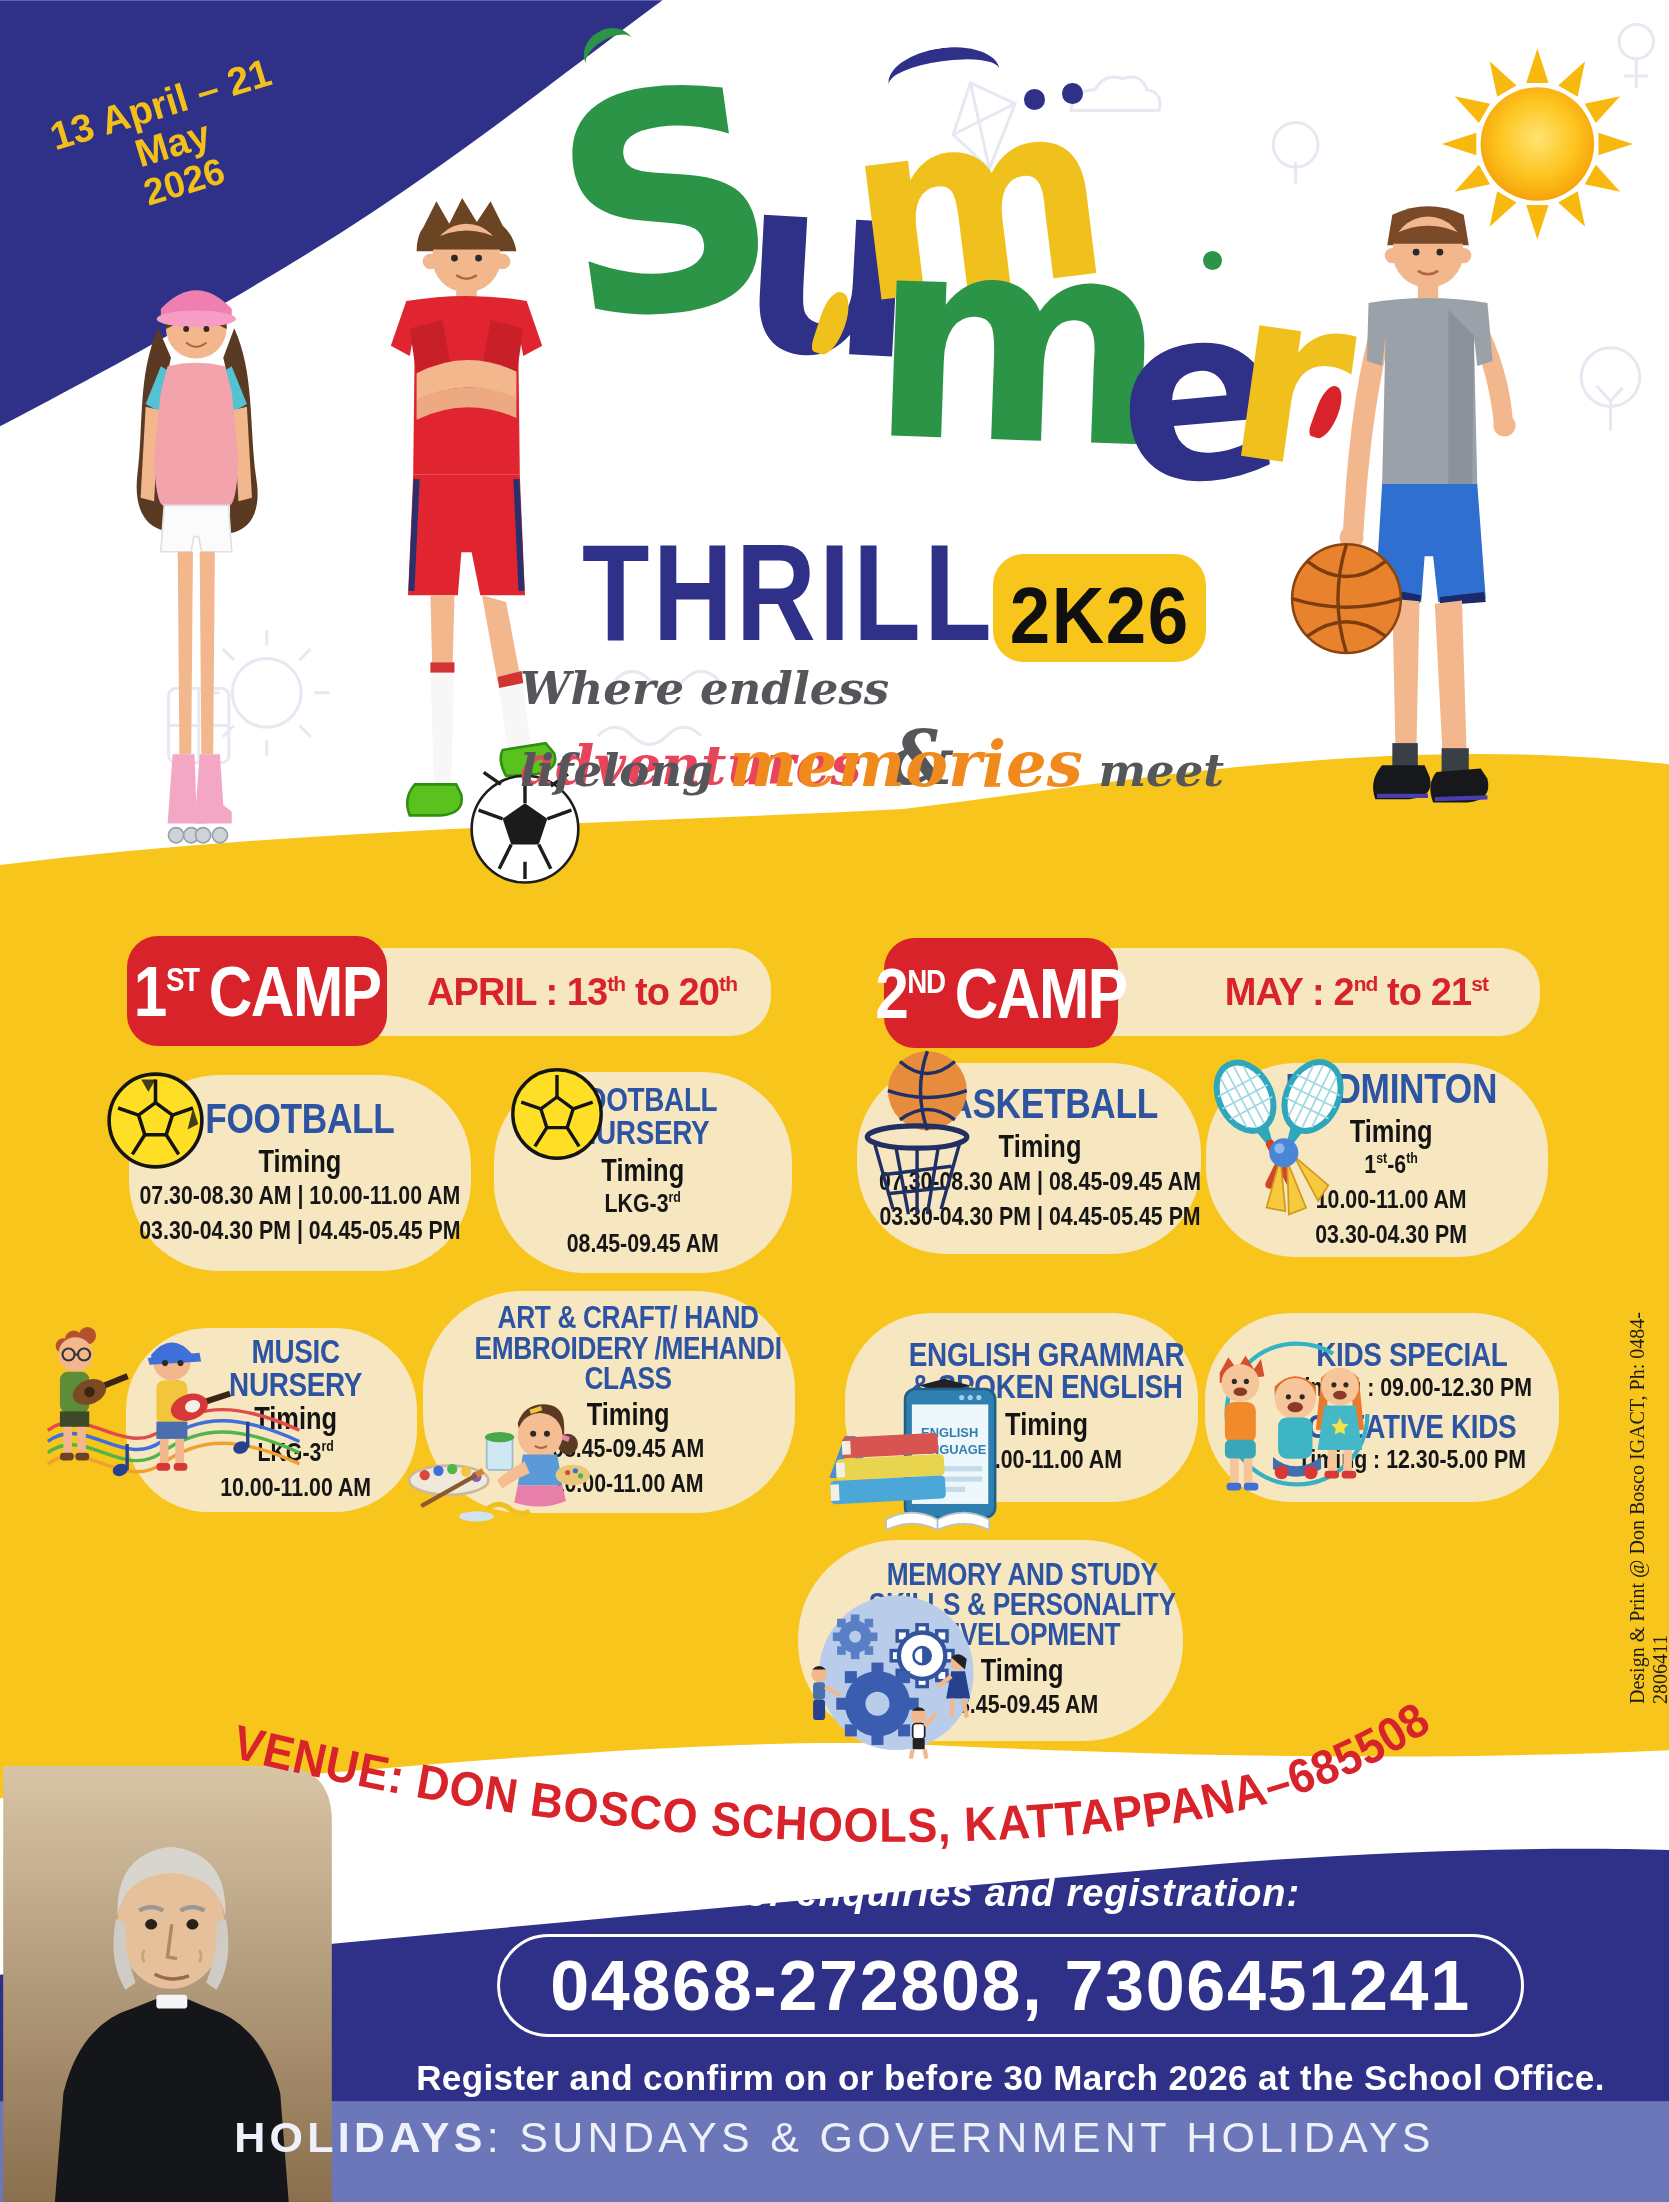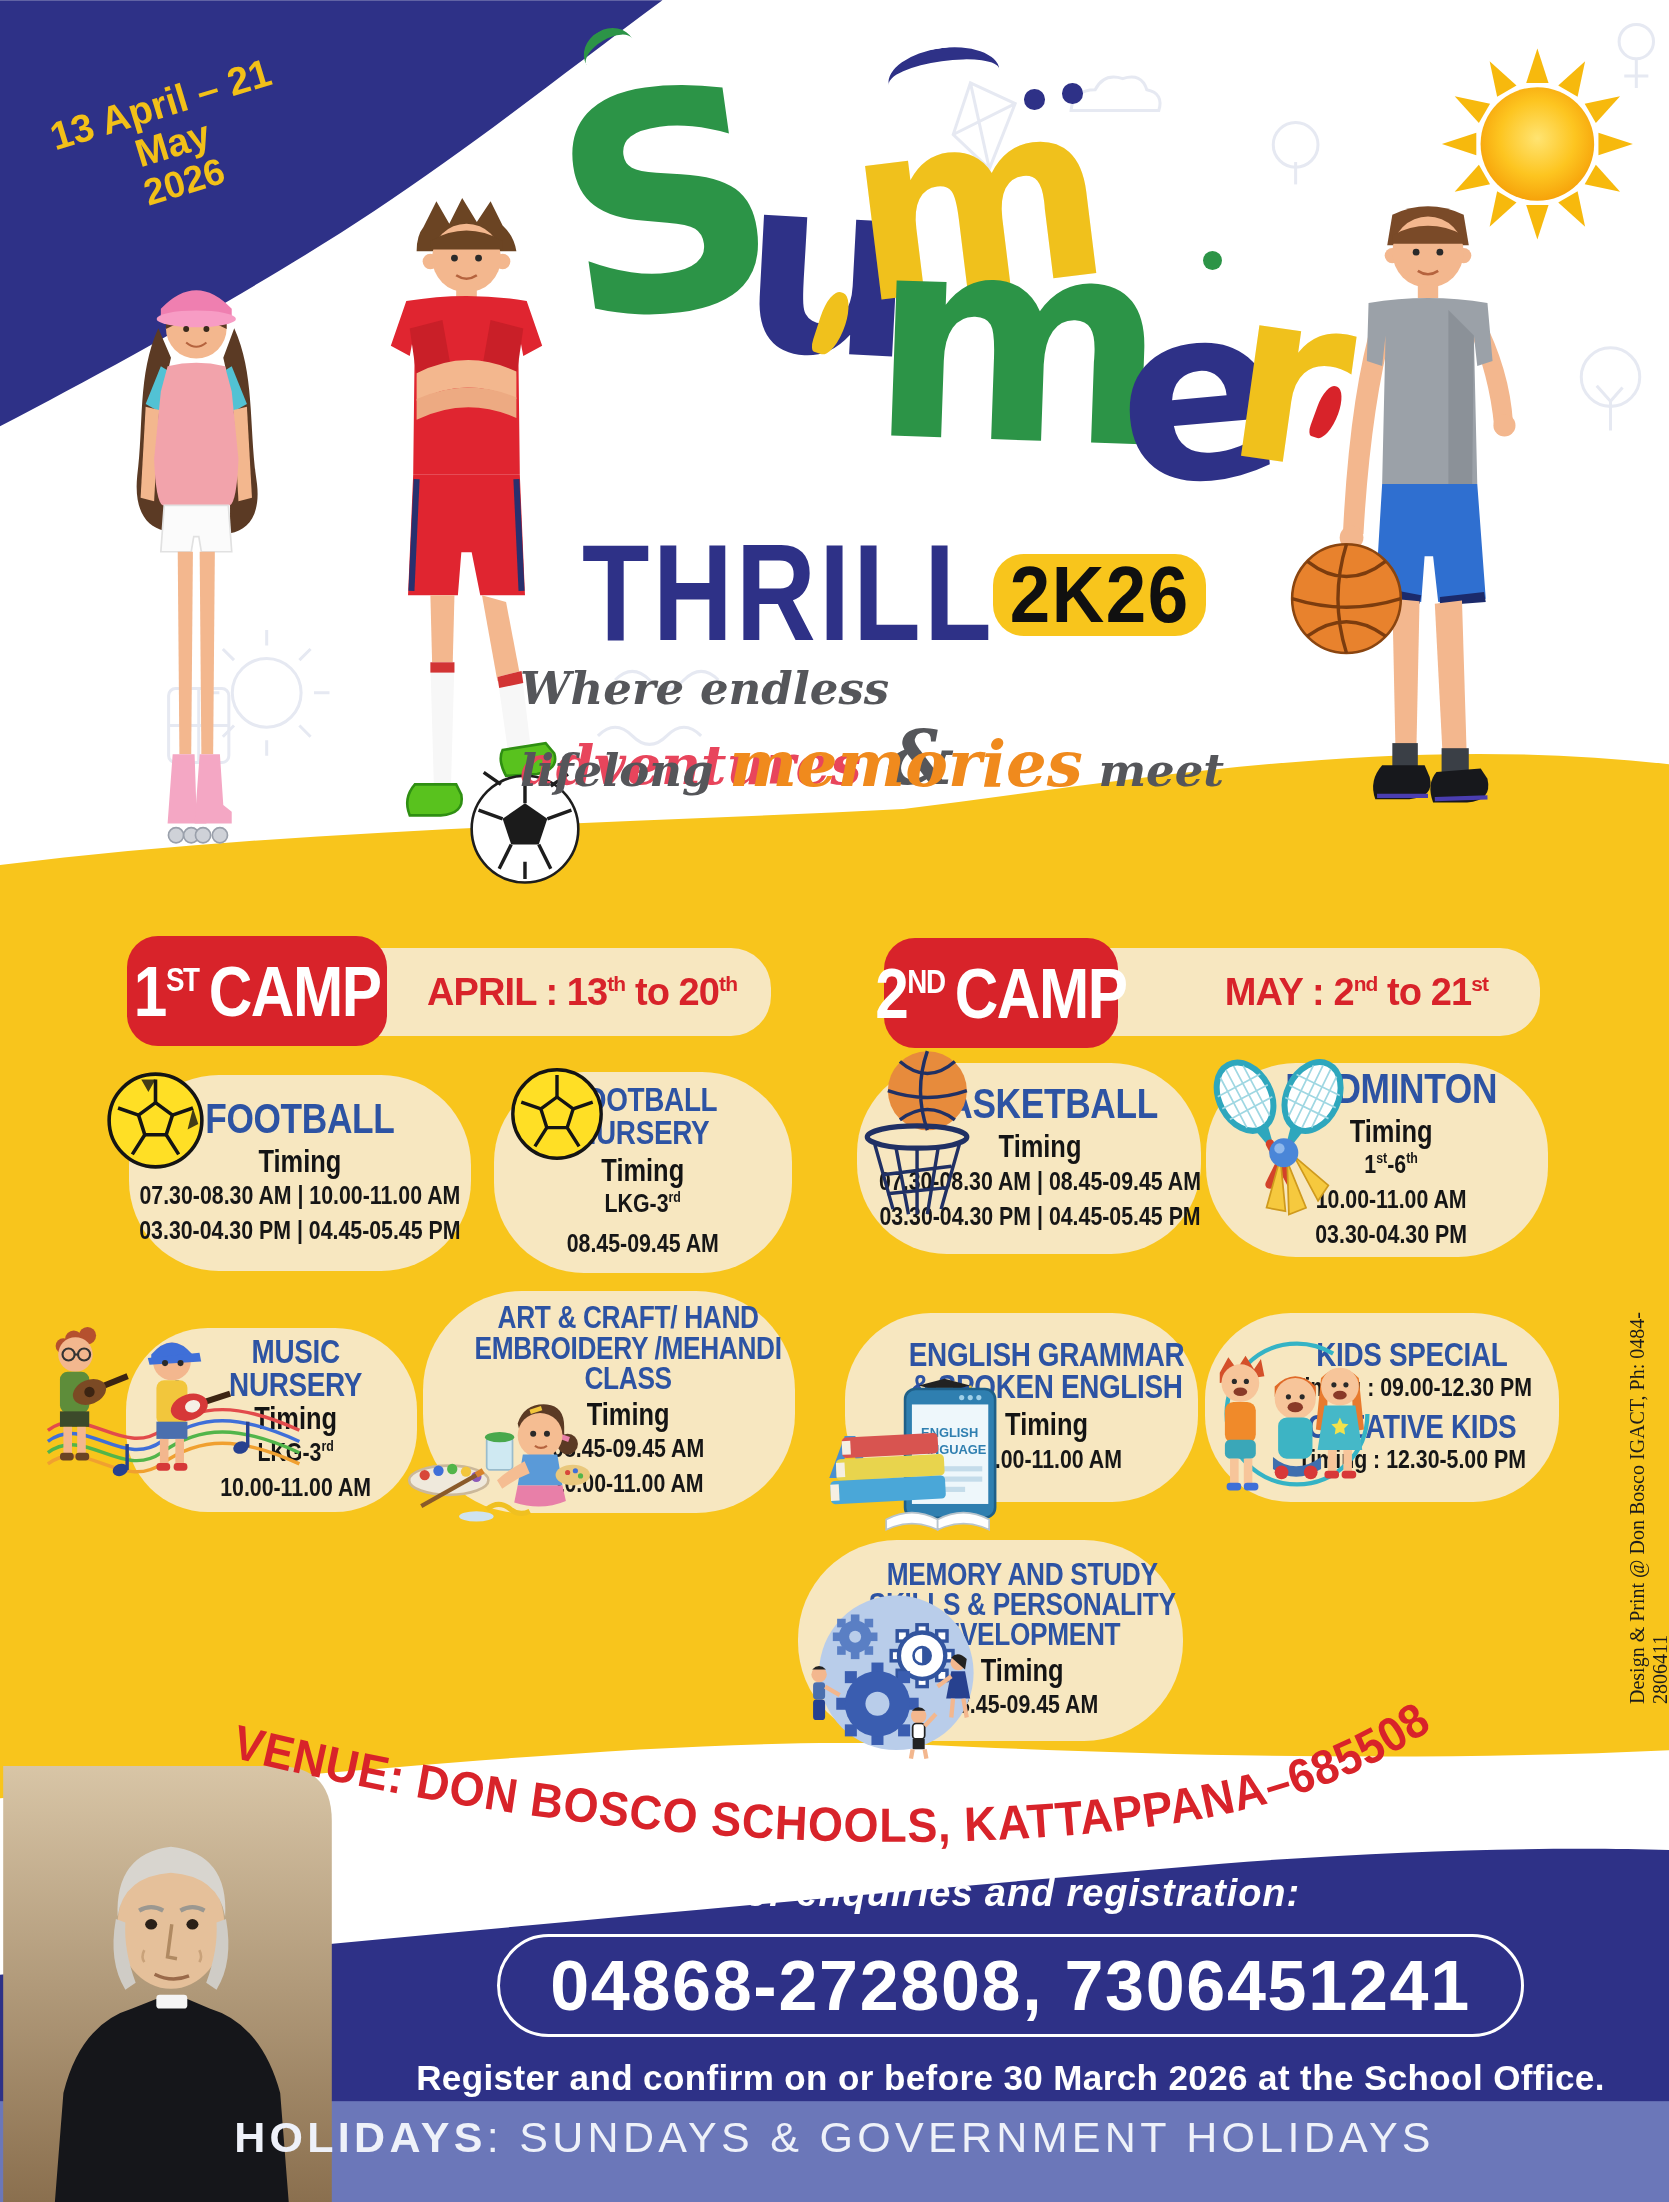--- a/index.html
+++ b/index.html
@@ -13,22 +13,22 @@
               font-weight:700;text-align:center;z-index:2;line-height:1.05;}
   .date-l1{font-size:39px;}
   .date-l2{font-size:37px;}
 
   
   .t-letter{position:absolute;font-family:"DejaVu Sans",sans-serif;font-weight:700;line-height:1;z-index:2;}
   .deco{position:absolute;z-index:2;}
 
   .thrill{position:absolute;left:582px;top:527px;font-size:138px;font-weight:800;color:#2e3187;
           letter-spacing:4.3px;transform:scaleX(.8);transform-origin:0 0;z-index:2;line-height:.95;}
-  .badge2k{position:absolute;left:993px;top:554px;width:213px;height:82px;background:#f8c51c;
-           border-radius:31px;display:flex;align-items:center;justify-content:center;z-index:2;}
+  .badge2k{position:absolute;left:993px;top:554px;width:213px;height:108px;background:#f8c51c;
+           border-radius:31px;display:flex;align-items:flex-end;justify-content:center;z-index:2;}
   .badge2k span{font-size:79px;font-weight:800;color:#101010;letter-spacing:1.7px;transform:scaleX(.92);}
 
   .tagline{position:absolute;left:520px;width:723px;z-index:2;
            font-family:"DejaVu Serif",serif;font-style:italic;font-weight:700;color:#55565a;}
   .tg1{top:662px;font-size:45px;}
   .tg2{top:726px;font-size:45px;}
   .adv{font-size:55px;color:#e8455c;}
   .amp{font-size:74px;}
   .mem{font-size:64px;color:#f08a1d;}
 

